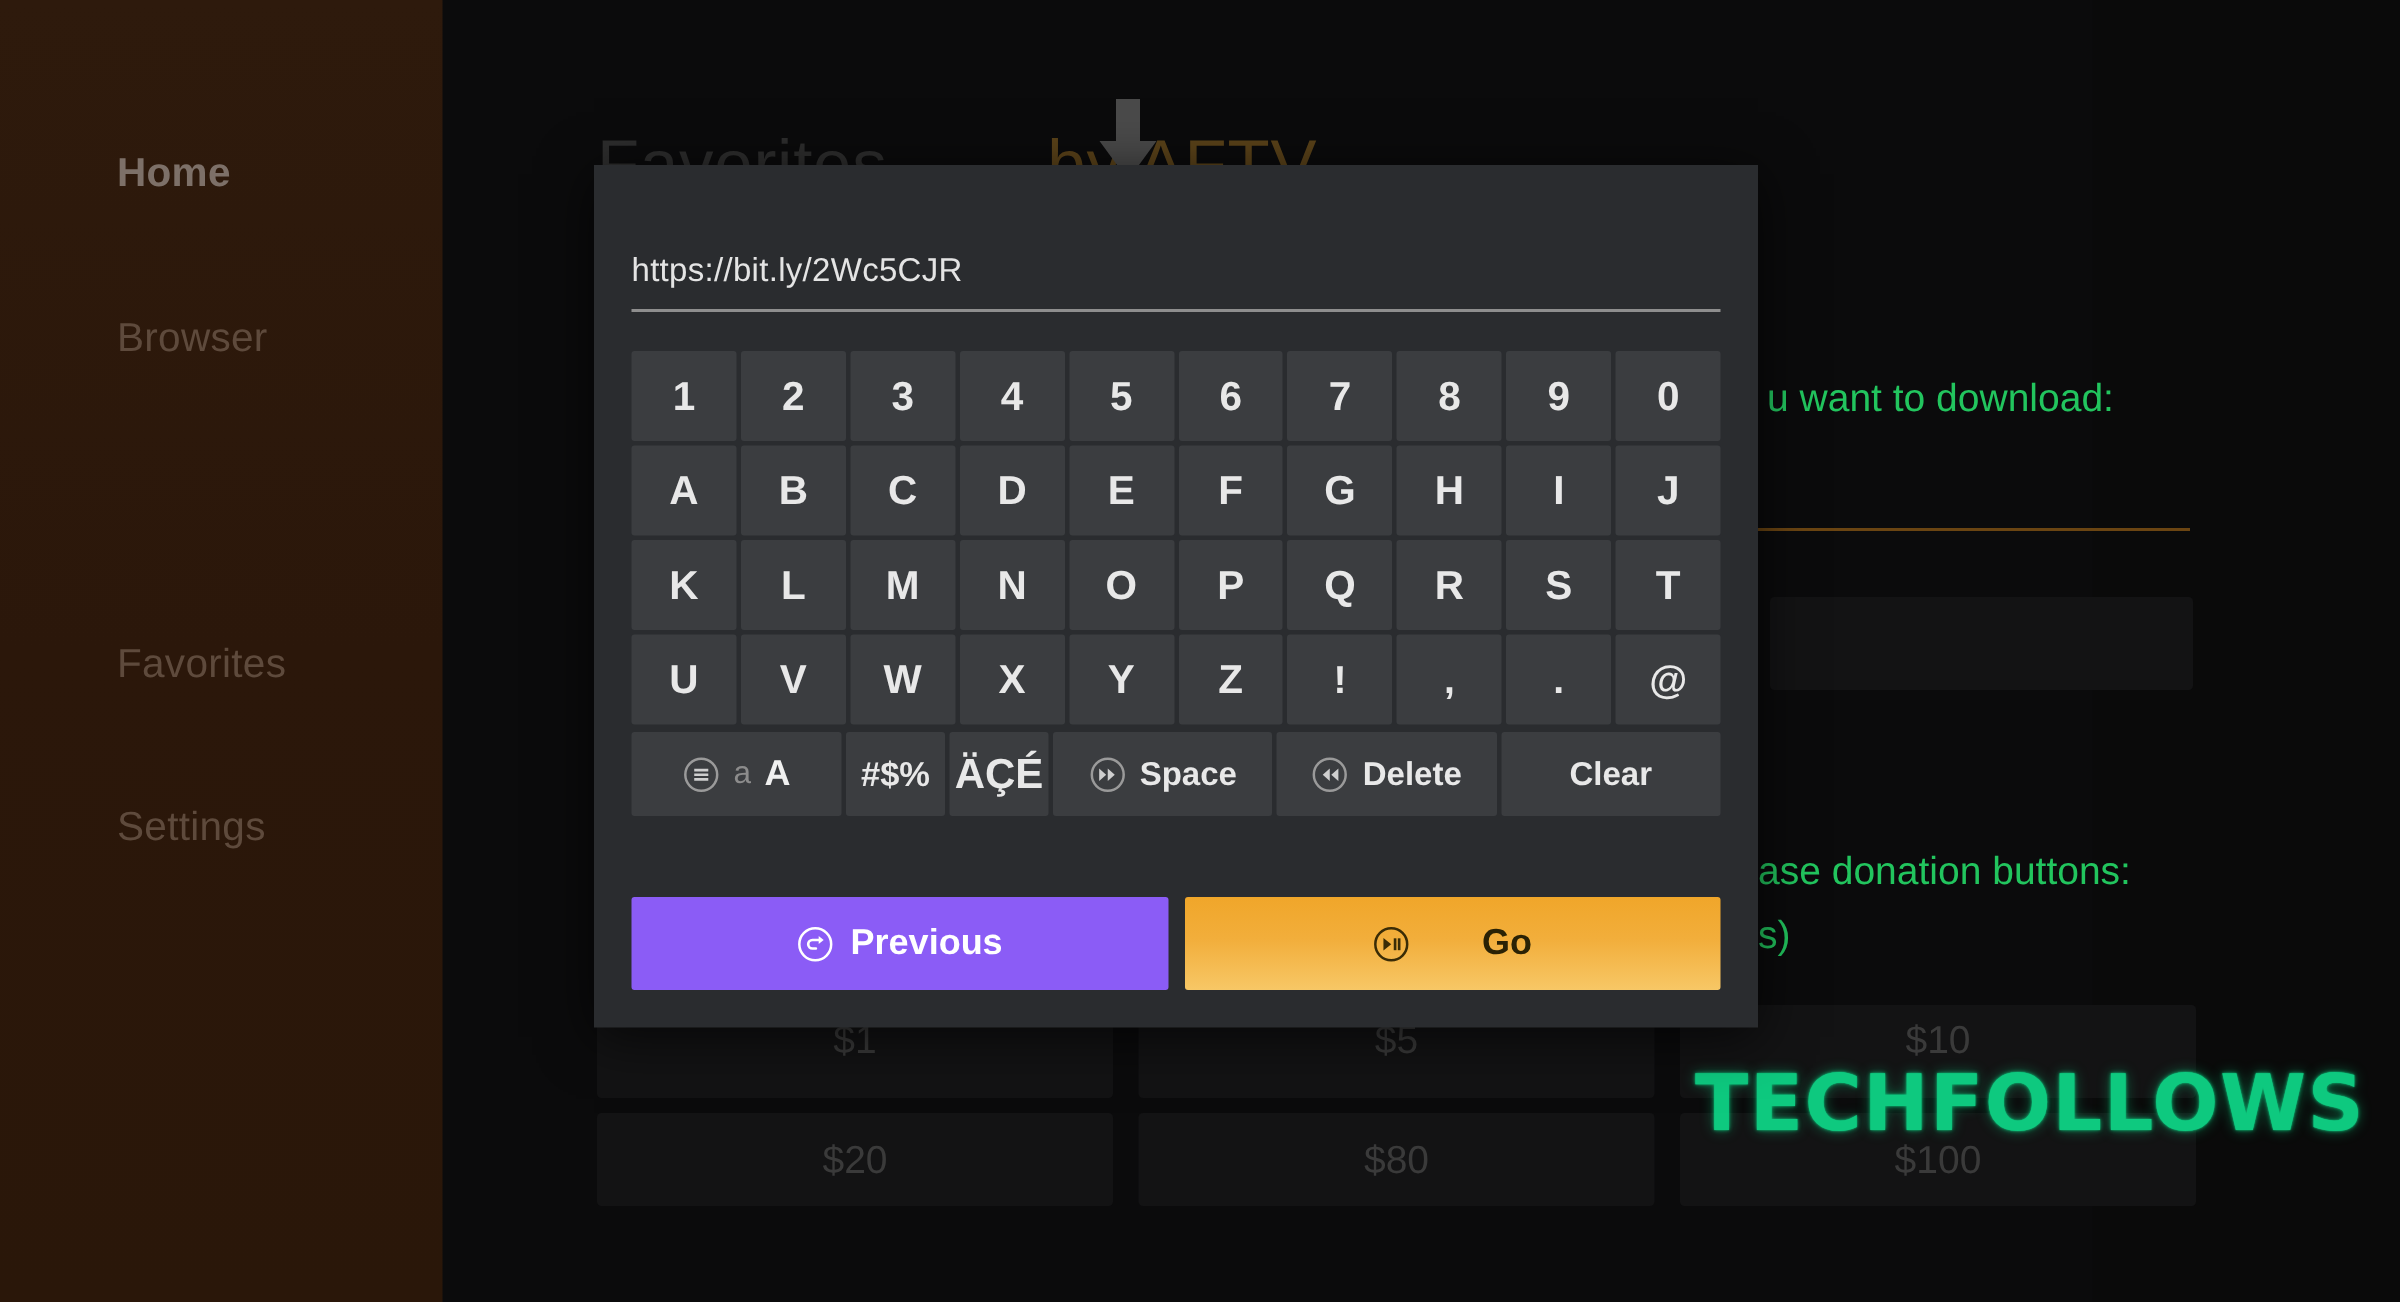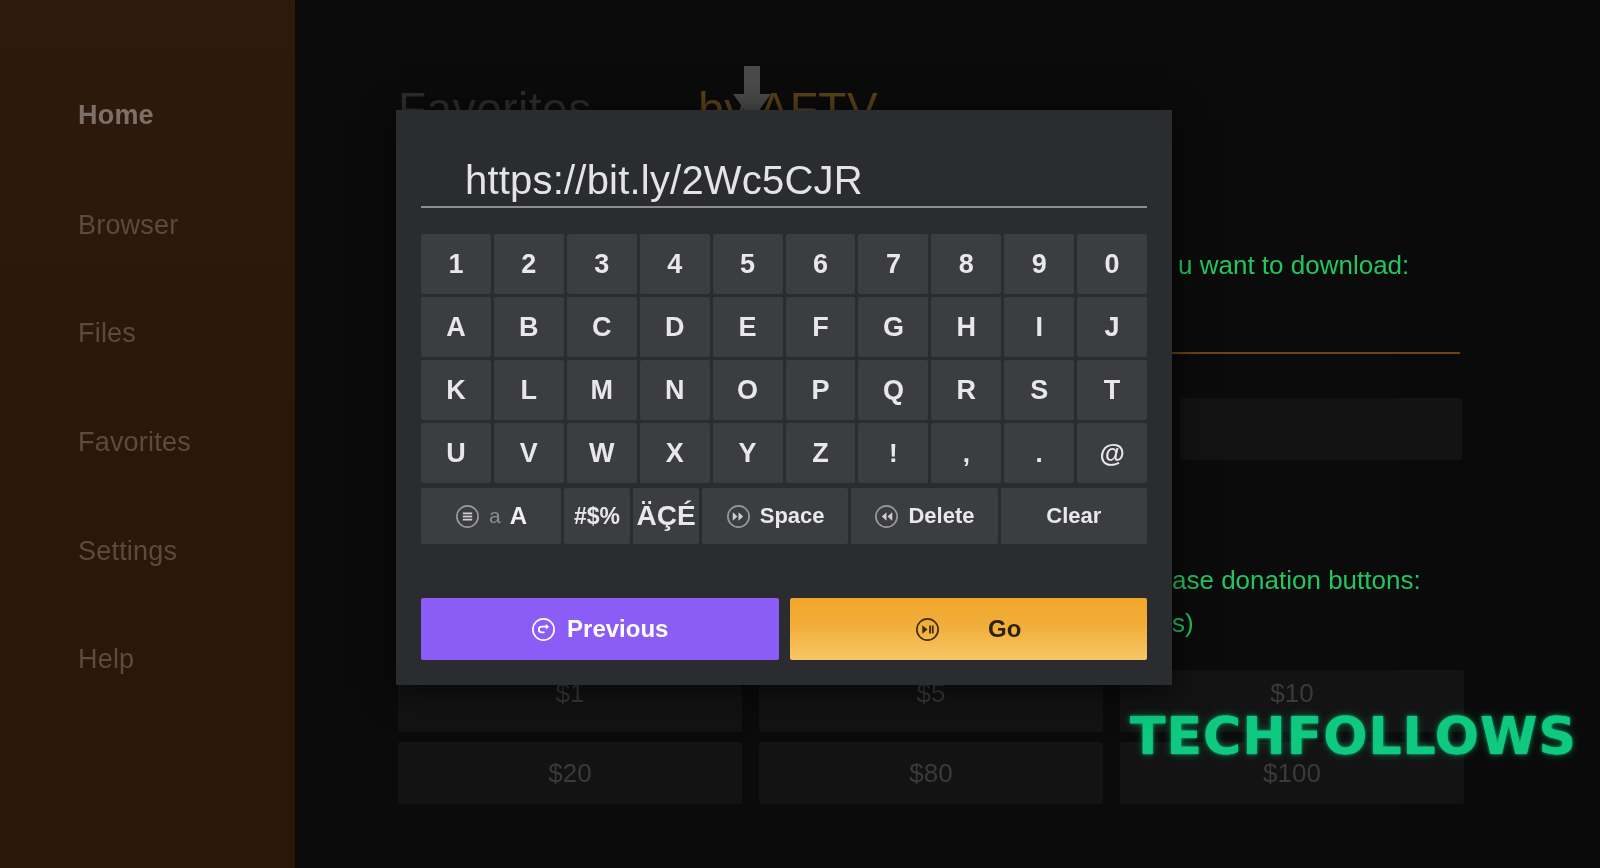--- a/index.html
+++ b/index.html
@@ -77,23 +77,22 @@
     position: absolute; left: 396px; top: 110px; width: 776px; height: 575px;
     background: #2a2c2f;
     box-shadow: 0 6px 34px rgba(0,0,0,.65);
   }
 
   .url-row {
     position: absolute; left: 25px; top: 48px; width: 726px; height: 50px;
     border-bottom: 2px solid #8e8e8e;
   }
   .url-text {
-    font-size: 40px; color: #e4e4e4; line-height: 44px; white-space: nowrap;
+    font-size: 22px; color: #e4e4e4; line-height: 44px; white-space: nowrap;
     letter-spacing: .2px;
-    margin-left: 44px;
   }
 
   .kb { position: absolute; left: 25px; top: 124px; width: 726px; }
   .kb-row { display: flex; gap: 3px; margin-bottom: 3px; }
   .key {
     flex: 1 1 0; height: 60px;
     background: #3b3d40; border-radius: 2px;
     display: flex; align-items: center; justify-content: center;
     color: #e8e8e8; font-size: 27px; font-weight: bold;
     user-select: none;
@@ -136,31 +135,25 @@
 
   <div id="bg">
 
     <div class="sidebar">
       <div class="sb-item active" style="top:100px">
         <span>Home</span>
       </div>
       <div class="sb-item" style="top:210px">
         <span>Browser</span>
       </div>
-      <div class="sb-item" style="top:318px">
-        <span>Files</span>
-      </div>
       <div class="sb-item" style="top:427px">
         <span>Favorites</span>
       </div>
       <div class="sb-item" style="top:536px">
         <span>Settings</span>
-      </div>
-      <div class="sb-item" style="top:644px">
-        <span>Help</span>
       </div>
     </div>
 
     <div class="bg-title">
       <span>Favorites</span>
       <span style="display:inline-block;width:80px"></span>
       <span class="accent">by AFTV</span>
     </div>
 
     <div class="dl-arrow">

